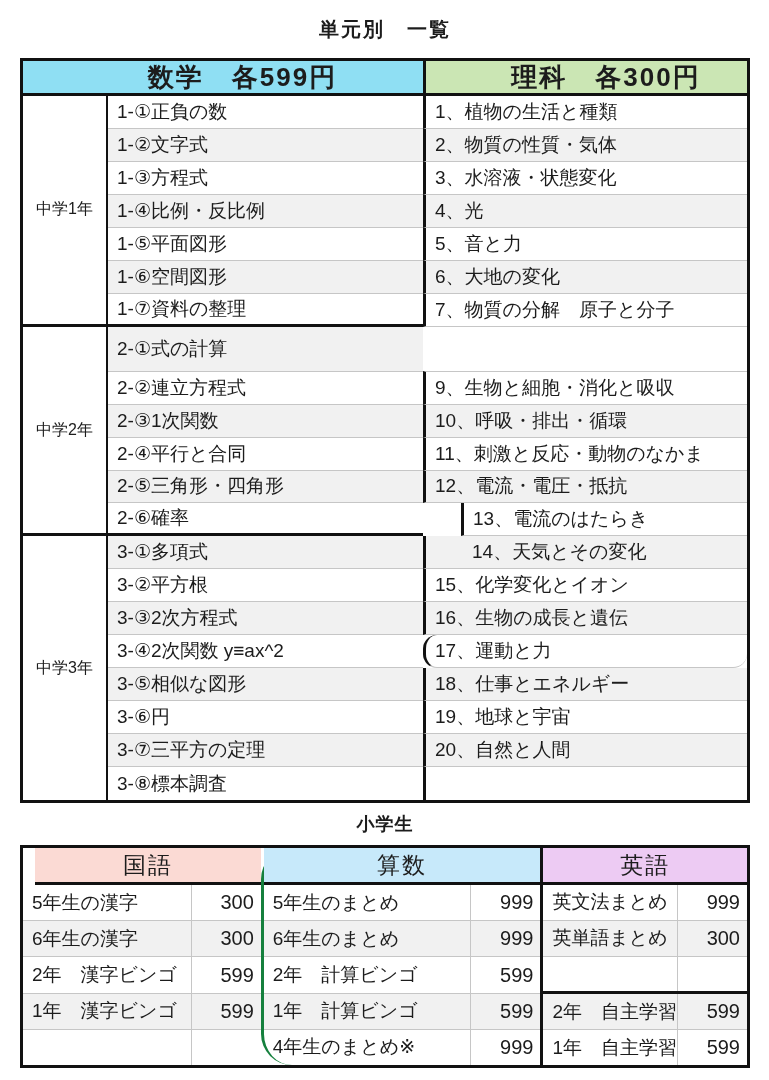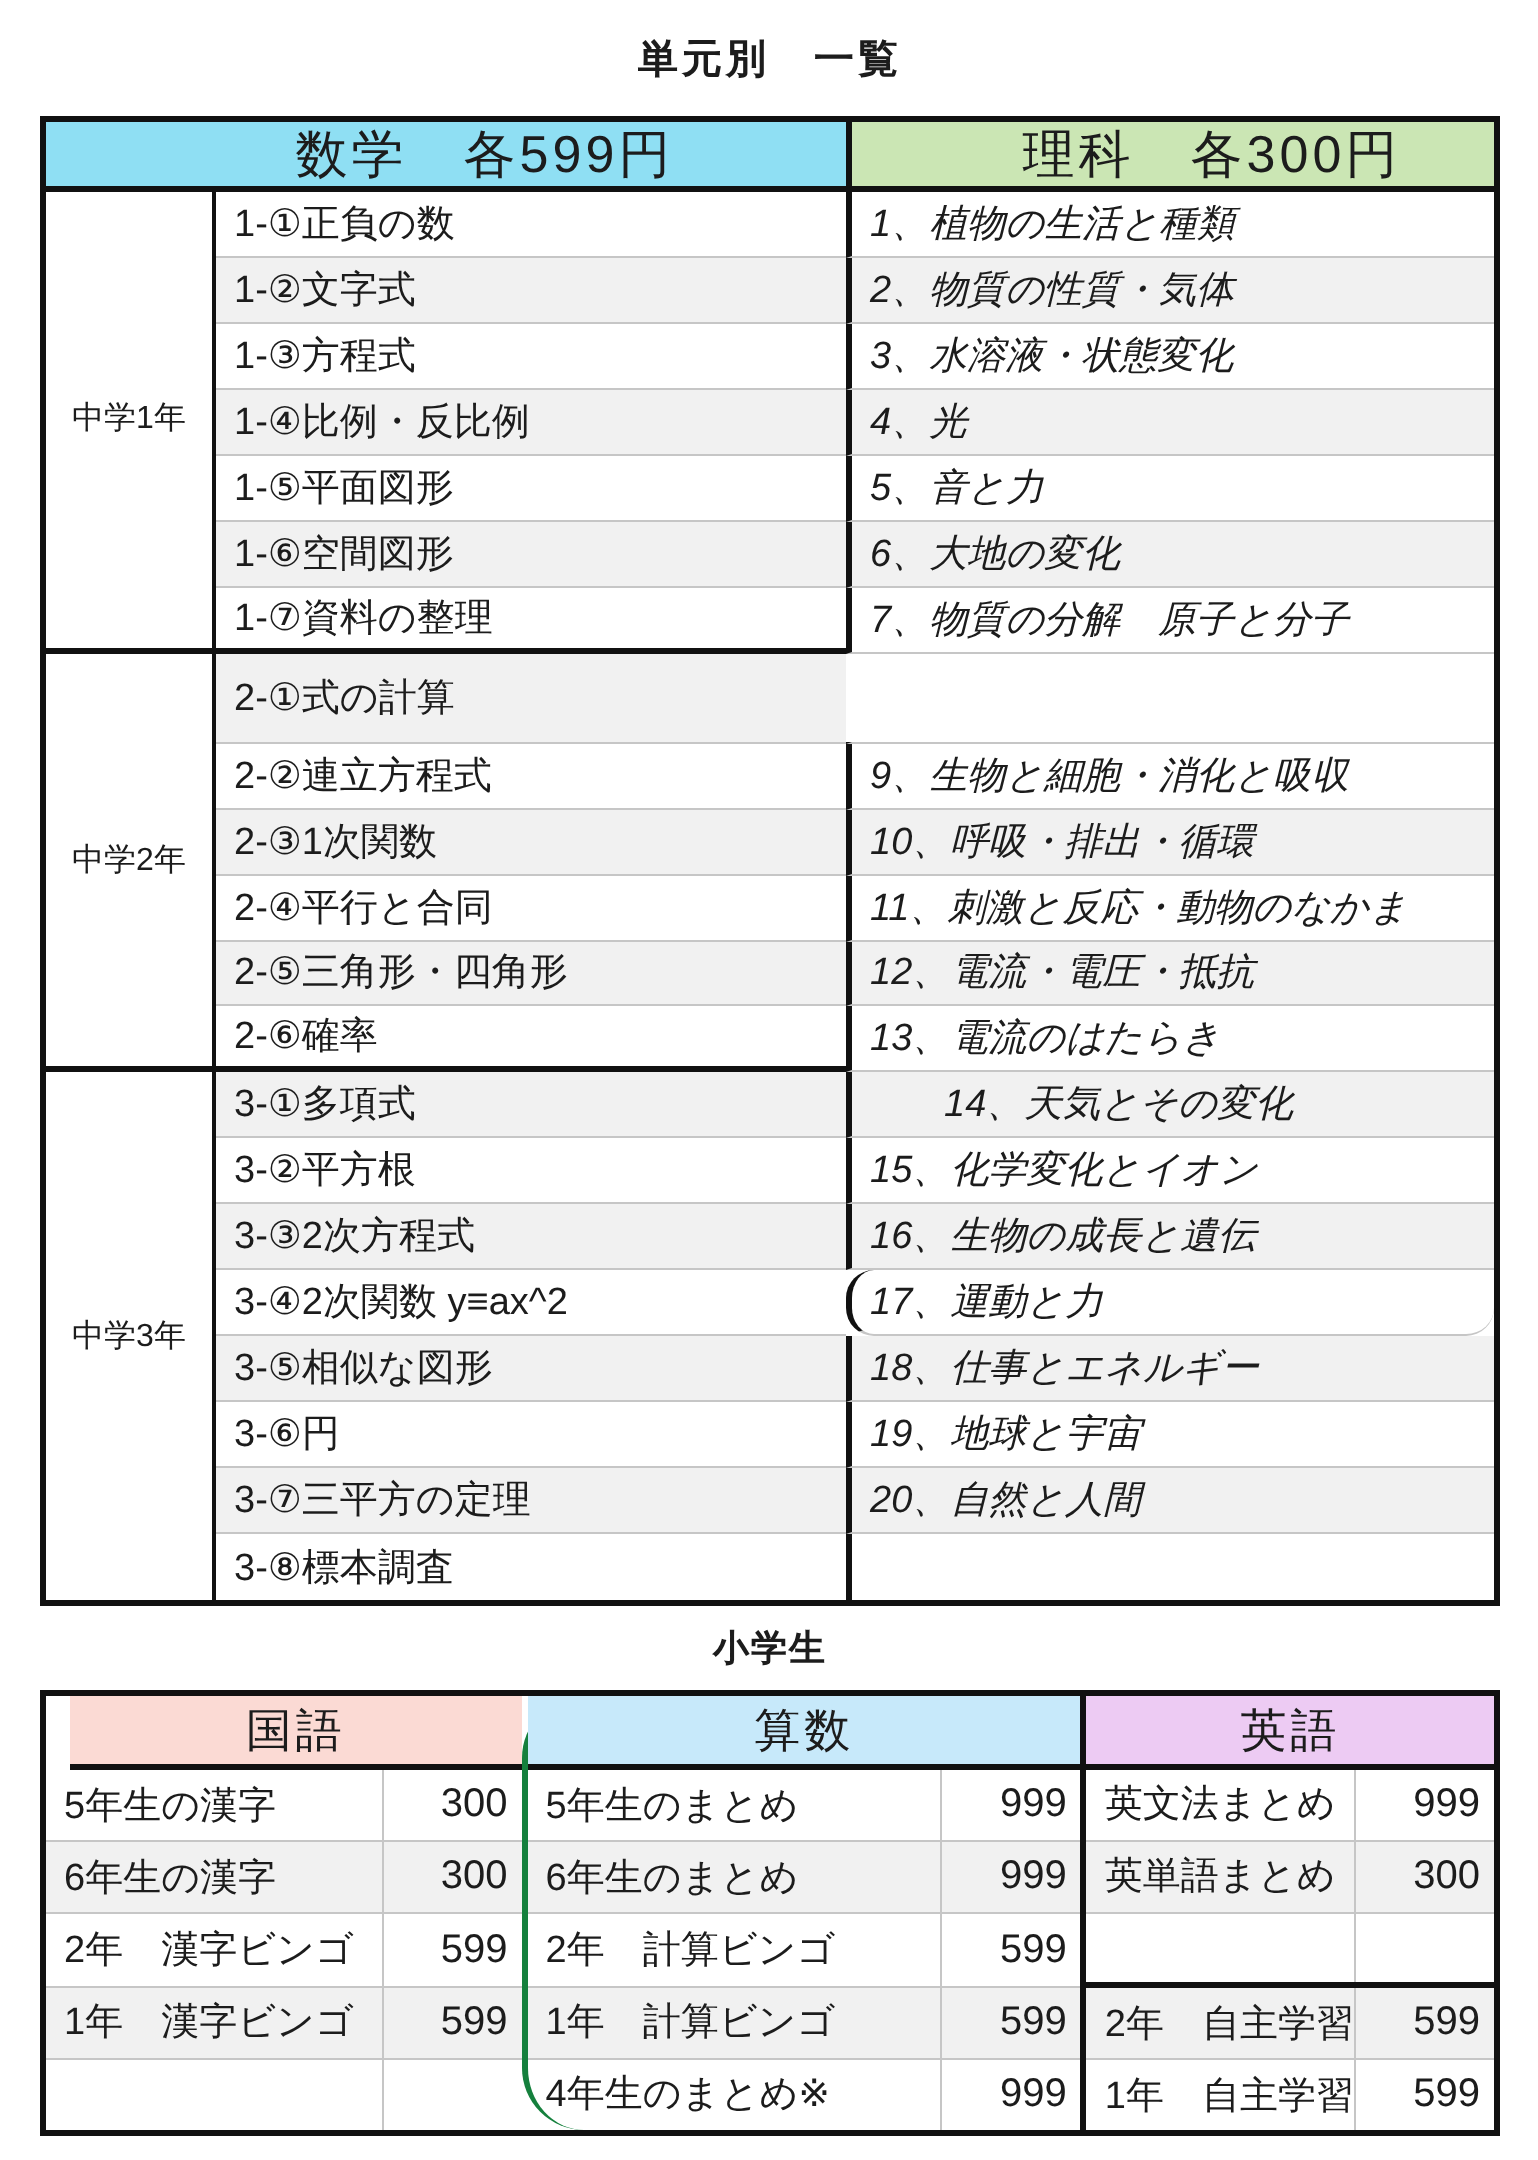--- a/index.html
+++ b/index.html
@@ -14,42 +14,42 @@
   }
   
   .main-table{
     position:absolute;top:58px;left:20px;width:730px;height:745px;
     box-sizing:border-box;border:3px solid #111;background:#fff;
     display:grid;grid-template-columns:85px 315px 1fr;
     grid-template-rows:35px repeat(21,1fr);
   }
   .mt-header{
     display:flex;align-items:center;justify-content:center;
-    font-size:26px;font-weight:400;letter-spacing:2px;
+    font-size:26px;font-weight:700;letter-spacing:2px;
     border-bottom:3px solid #111;box-sizing:border-box;padding-left:39px;
   }
   .math-header{grid-column:1/3;grid-row:1;}
   .sci-header{grid-column:3/4;grid-row:1;border-left:3px solid #111;}
   .mt-label{
     grid-column:1;display:flex;align-items:center;justify-content:center;
     font-size:16px;background:#fff;box-sizing:border-box;
     border-right:2px solid #111;
   }
   .mt-label.group-end{border-bottom:3px solid #111;}
   .mt-item{
     grid-column:2;display:flex;align-items:center;
     padding-left:9px;font-size:19px;box-sizing:border-box;
     border-bottom:1px solid #c6c6c6;white-space:nowrap;overflow:hidden;
   }
   .mt-item.group-end{border-bottom:3px solid #111;}
   .sci-item{
     grid-column:3;display:flex;align-items:center;
     padding-left:9px;font-size:19px;box-sizing:border-box;
     border-left:3px solid #111;border-bottom:1px solid #c6c6c6;
-    white-space:nowrap;overflow:hidden;font-style:italic;
+    white-space:nowrap;overflow:hidden;
   }
   .no-bottom{border-bottom:none !important;}
   .alt{background:#f1f1f1;}
   
   .sub-title{
     position:absolute;top:812px;left:20px;width:730px;
     text-align:center;font-size:18px;font-weight:600;letter-spacing:1px;
   }
   .elem-table{
     position:absolute;top:845px;left:20px;width:730px;height:223px;
@@ -114,21 +114,21 @@
     <div class="sci-item" style="grid-area: 4 / 3;">3、水溶液・状態変化</div>
     <div class="sci-item alt" style="grid-area: 5 / 3;">4、光</div>
     <div class="sci-item" style="grid-area: 6 / 3;">5、音と力</div>
     <div class="sci-item alt" style="grid-area: 7 / 3;">6、大地の変化</div>
     <div class="sci-item" style="grid-area: 8 / 3;">7、物質の分解　原子と分子</div>
     <div class="sci-item alt" style="grid-area: 9 / 3; margin-top: 44px;">8、化学反応式・酸化と還元</div>
     <div class="sci-item" style="grid-area: 10 / 3;">9、生物と細胞・消化と吸収</div>
     <div class="sci-item alt" style="grid-area: 11 / 3;">10、呼吸・排出・循環</div>
     <div class="sci-item" style="grid-area: 12 / 3;">11、刺激と反応・動物のなかま</div>
     <div class="sci-item alt" style="grid-area: 13 / 3;">12、電流・電圧・抵抗</div>
-    <div class="sci-item" style="grid-area: 14 / 3;">13、電流のはたらき</div>
+    <div class="sci-item" style="grid-area: 14 / 3; margin-left: 38px;">13、電流のはたらき</div>
     <div class="sci-item alt" style="grid-area: 15 / 3; padding-left: 46px;">14、天気とその変化</div>
     <div class="sci-item" style="grid-area: 16 / 3;">15、化学変化とイオン</div>
     <div class="sci-item alt" style="grid-area: 17 / 3;">16、生物の成長と遺伝</div>
     <div class="sci-item" style="grid-area: 18 / 3; border-radius: 14px;">17、運動と力</div>
     <div class="sci-item alt" style="grid-area: 19 / 3;">18、仕事とエネルギー</div>
     <div class="sci-item" style="grid-area: 20 / 3;">19、地球と宇宙</div>
     <div class="sci-item alt" style="grid-area: 21 / 3;">20、自然と人間</div>
     <div class="sci-item no-bottom" style="grid-area: 22 / 3;"></div>
   </div>
 

